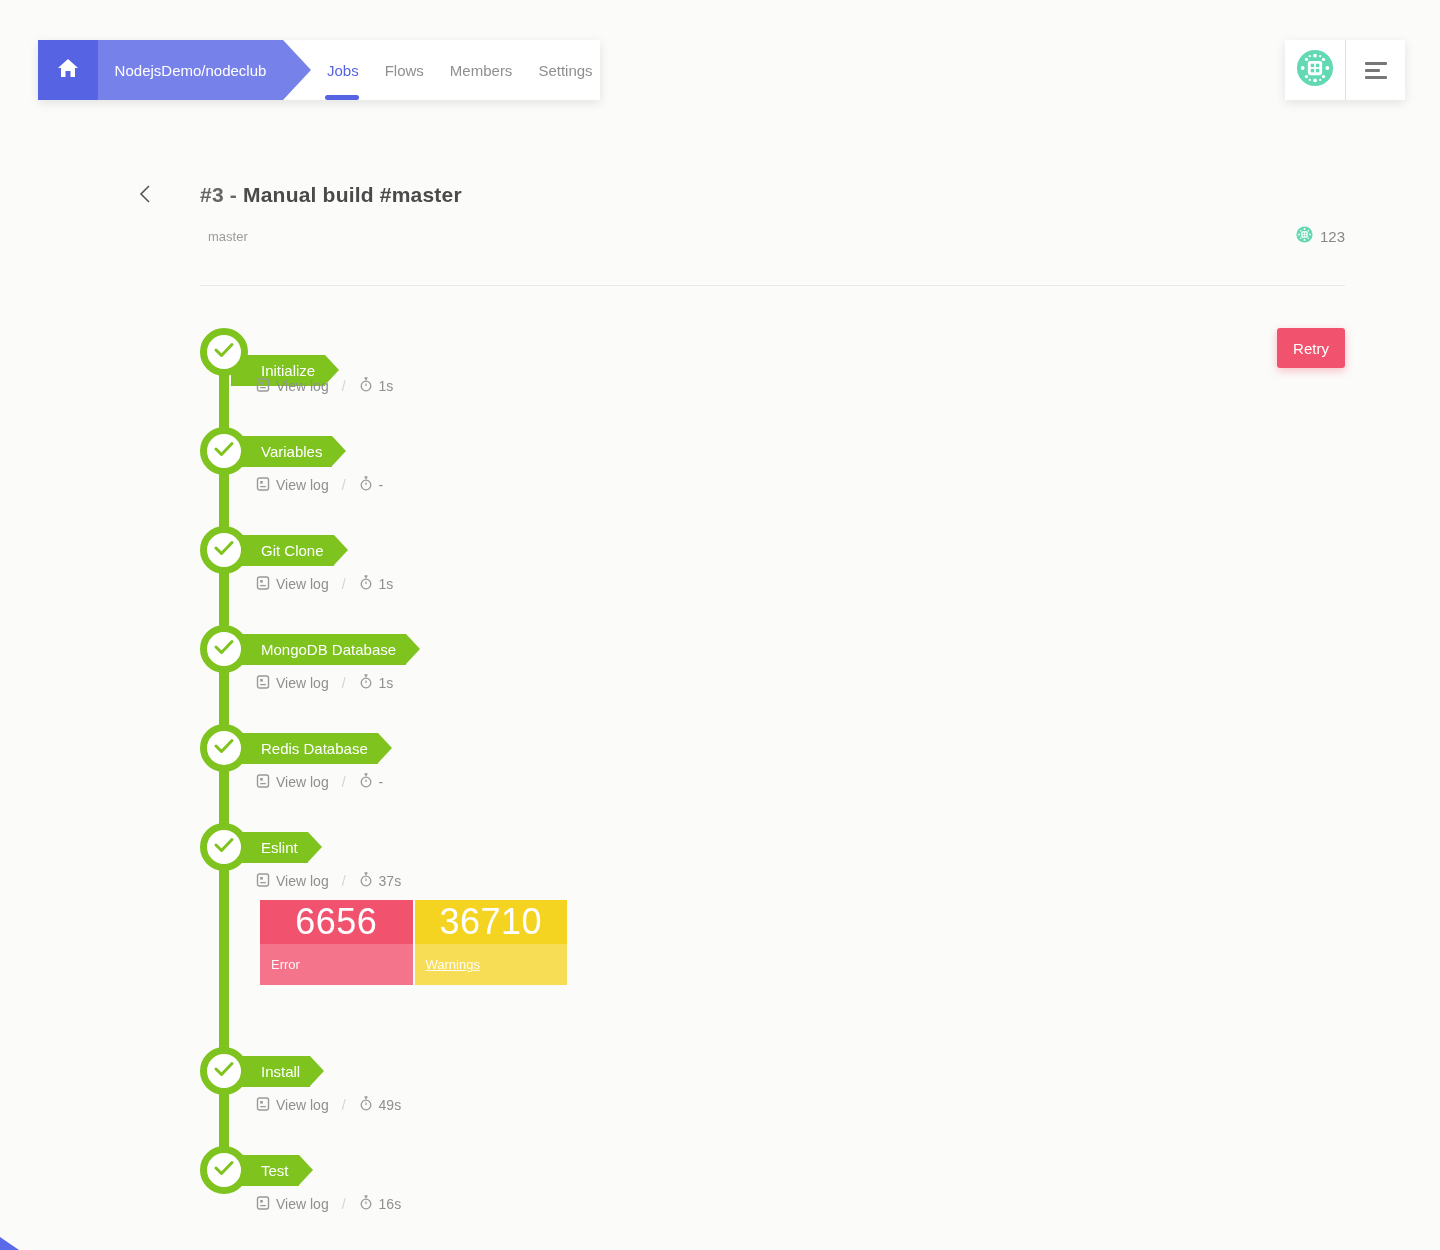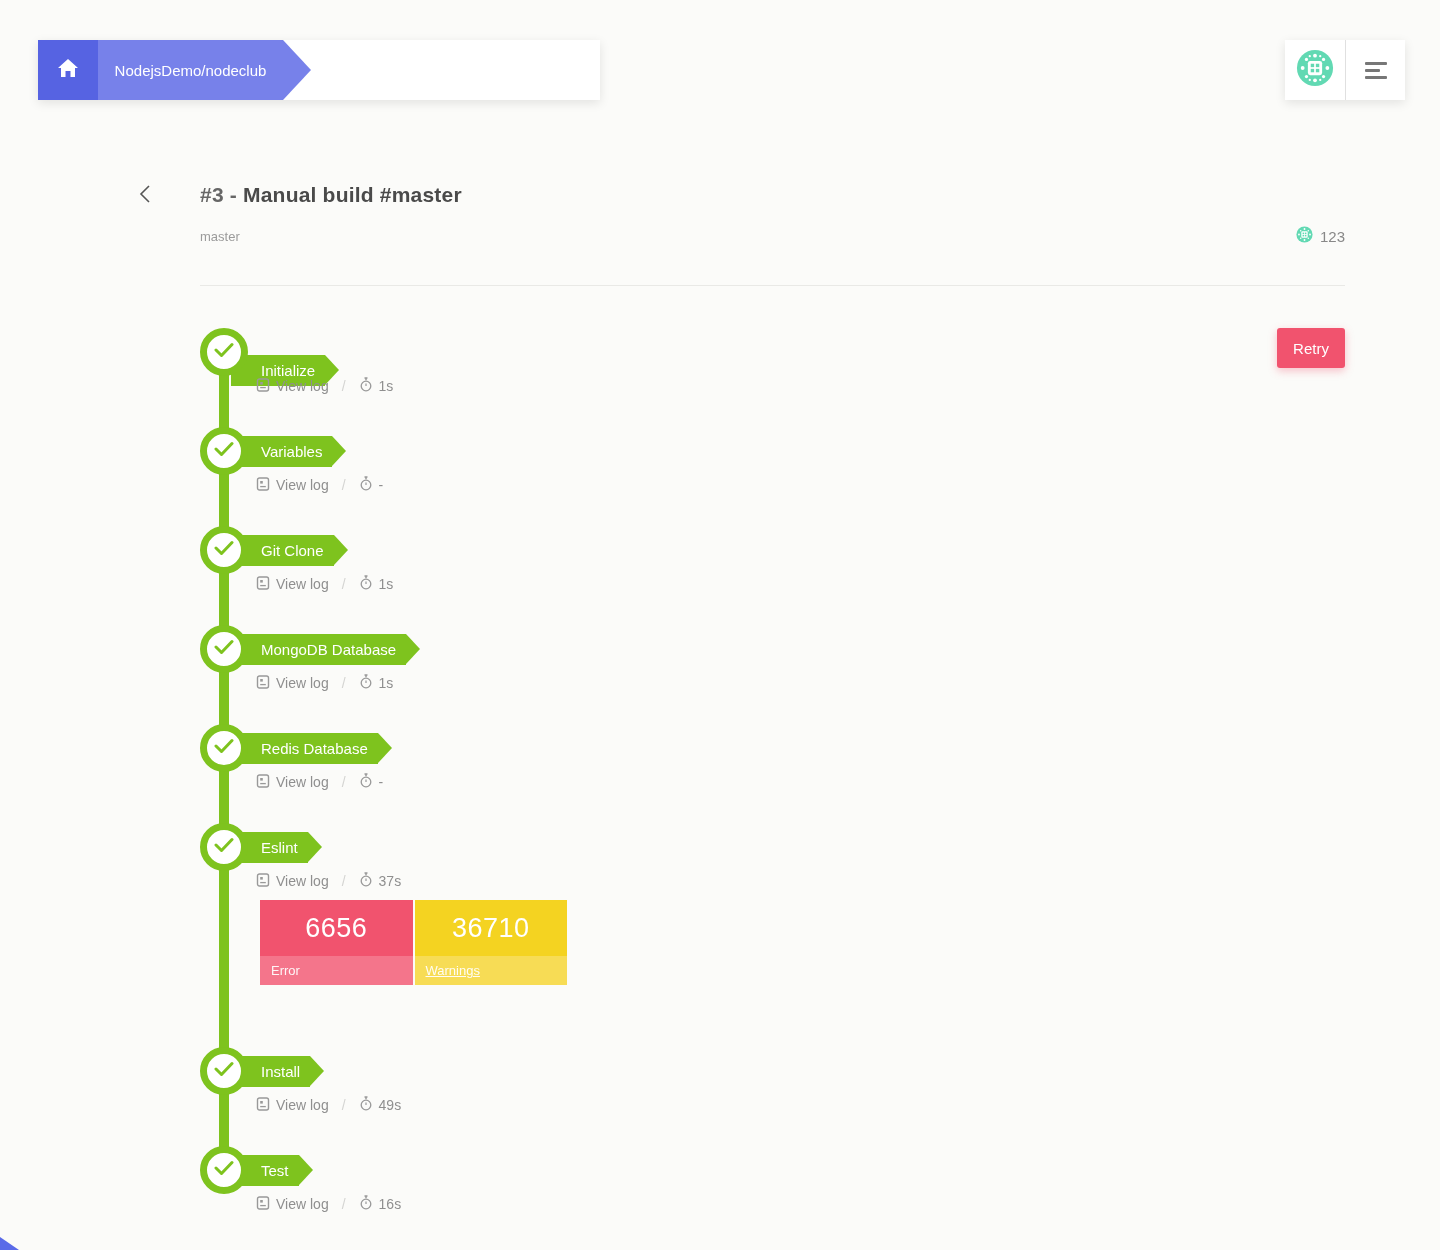--- a/index.html
+++ b/index.html
@@ -59,21 +59,21 @@
   .burger span { display:block; height:3px; background:#777; border-radius:1px; }
   .burger .l1 { width:22px; }
   .burger .l2 { width:15px; }
   .burger .l3 { width:22px; }
 
   
   .back-btn { position:absolute; left:138px; top:184px; cursor:pointer; }
   .page-head { position:absolute; left:200px; top:183px; }
   .page-title { font-size:21px; color:#666; font-weight:700; letter-spacing:0.2px; }
   .page-title .main { color:#4a4a4a; }
-  .branch { margin-top:22px; font-size:13px; color:#9b9b9b; }
+  .branch { margin-top:22px; font-size:13px; color:#9b9b9b;margin-left:8px; }
   .build-no {
     position:absolute; right:95px; top:226px;
     display:flex; align-items:center; gap:7px; font-size:15px; color:#888;
   }
   .head-divider {
     position:absolute; left:200px; top:285px; width:1145px; height:1px; background:#e9e9e6;
   }
 
   .retry-btn {
     position:absolute; left:1277px; top:328px; width:68px; height:40px;
@@ -112,24 +112,24 @@
   .duration { display:flex; align-items:center; gap:6px; color:#8f8f8f;justify-content:flex-end; }
 
   
   .stats {
     position:absolute; left:260px; top:900px; width:307px; height:85px;
     display:flex; gap:2px; z-index:1;
   }
   .stat-box { flex:1; display:flex; flex-direction:column; }
   .stat-num {
     flex:1; display:flex; align-items:center; justify-content:center;
-    font-size:27px; color:#fff; letter-spacing:0.5px;
+    font-size:36px; color:#fff; letter-spacing:0.5px;
   }
   .stat-cap {
-    height:29px; display:flex; align-items:center; padding-left:11px;
+    height:41px; display:flex; align-items:center; padding-left:11px;
     font-size:13px; color:rgba(255,255,255,0.93);
   }
   .stat-error   .stat-num { background:#f1536e; }
   .stat-error   .stat-cap { background:#f4758b; }
   .stat-files   .stat-num { background:#8e9396; }
   .stat-files   .stat-cap { background:#a1a6a9; }
   .stat-warn    .stat-num { background:#f4d321; }
   .stat-warn    .stat-cap { background:#f7dc55;text-decoration:underline; }
 
   
@@ -145,20 +145,26 @@
 <div class="nav-card">
   <div class="home-btn">
     <span>
       <svg width="22" height="20" viewBox="0 0 22 20">
         <path d="M11 1 L21 10 L18 10 L18 19 L13.5 19 L13.5 13 L8.5 13 L8.5 19 L4 19 L4 10 L1 10 Z" fill="#fff"></path>
       </svg>
     </span>
   </div>
   <div class="crumb">
     <span>NodejsDemo/nodeclub</span>
+  </div>
+  <div class="tabs">
+    <div class="tab active">Jobs</div>
+    <div class="tab">Flows</div>
+    <div class="tab">Members</div>
+    <div class="tab">Settings</div>
   </div>
 </div>
 
 <div class="nav-right">
   <div class="half">
     <span>
       <svg width="38" height="38" viewBox="0 0 40 40">
         <circle cx="20" cy="20" r="19" fill="#62d9b3"></circle>
         <rect x="12.5" y="12.5" width="15" height="15" rx="2.5" fill="#fff"></rect>
         <rect x="15.5" y="15.5" width="3.6" height="3.6" fill="#62d9b3"></rect>

